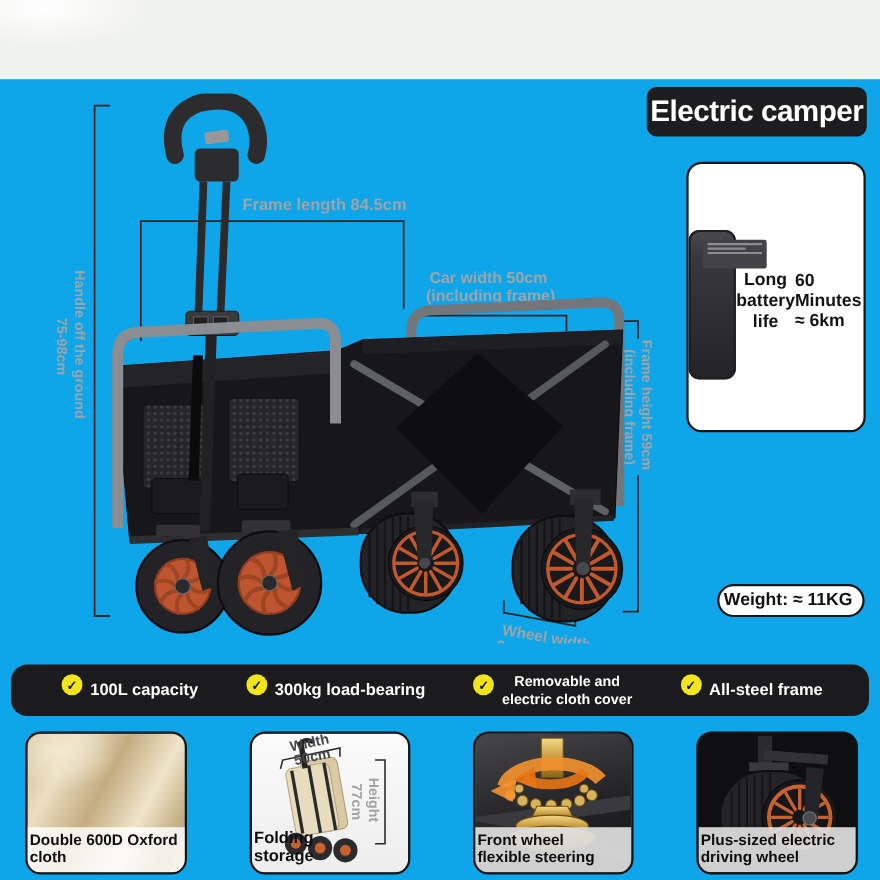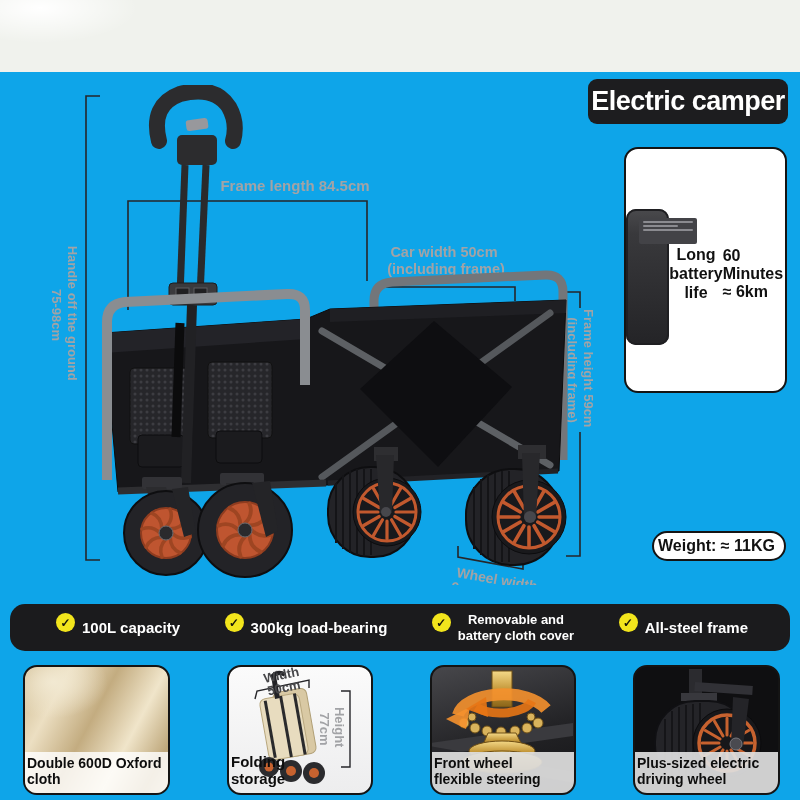--- a/index.html
+++ b/index.html
@@ -253,21 +253,21 @@
       <span>100L capacity</span>
     </div>
     <div class="feature">
       <span class="check">✓</span>
       <span>300kg load-bearing</span>
     </div>
     <div class="feature">
       <span class="check">✓</span>
       <span class="two-line">
         <span>Removable and</span><br>
-        <span>battery cloth cover</span>
+        <span>electric cloth cover</span>
       </span>
     </div>
     <div class="feature">
       <span class="check">✓</span>
       <span>All-steel frame</span>
     </div>
   </div>
 
   <div class="card card1">
     <div class="caption">

